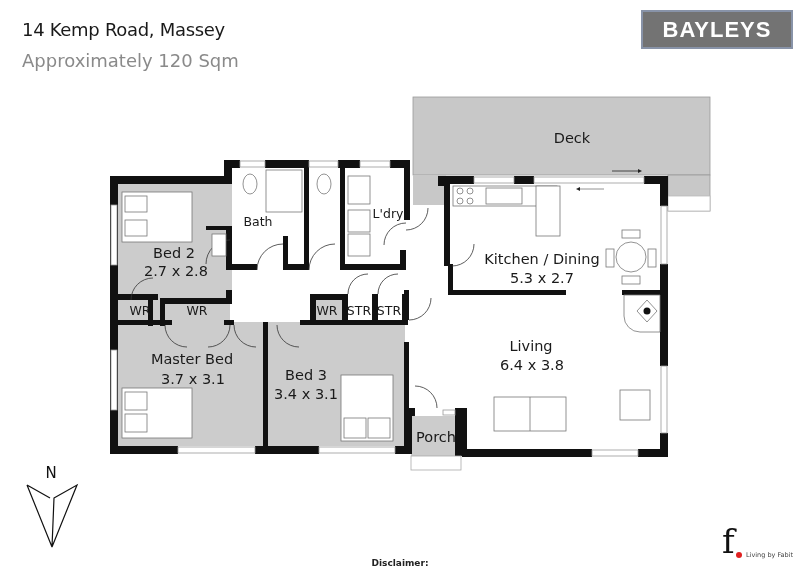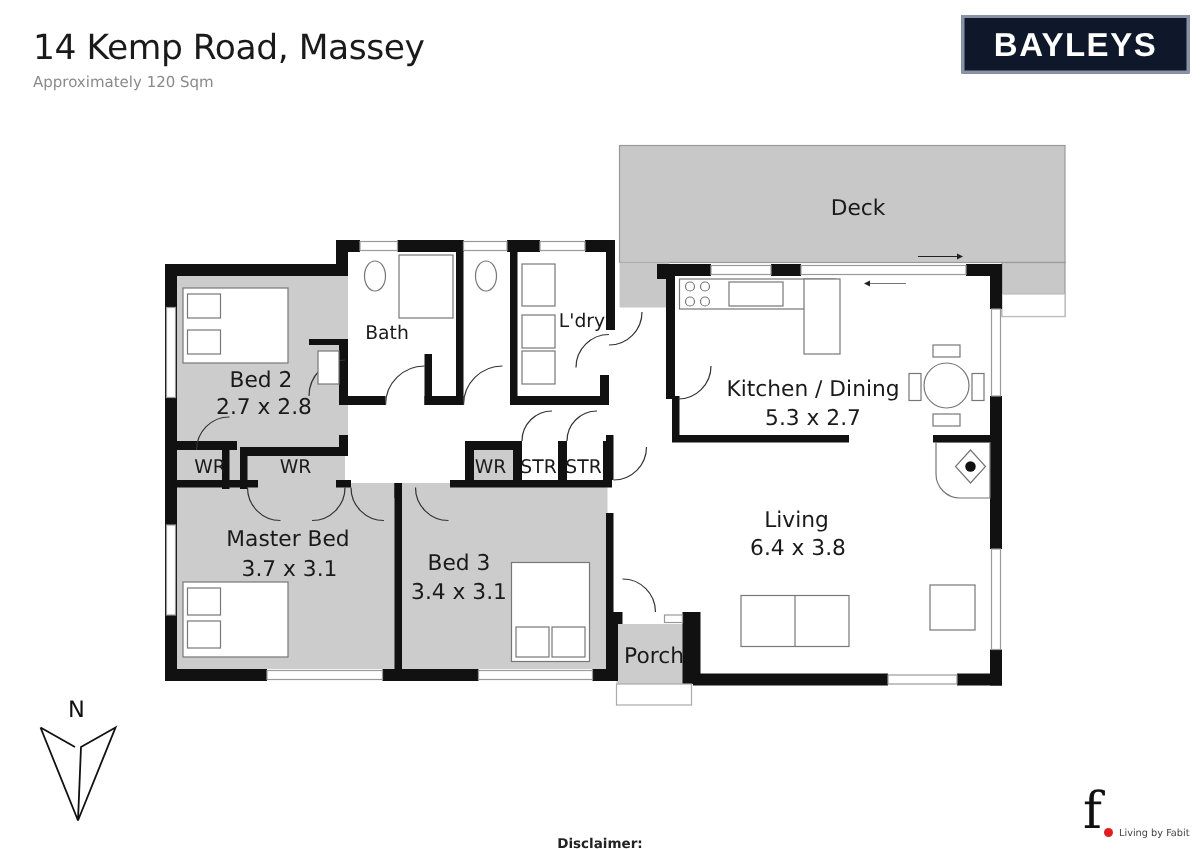--- a/index.html
+++ b/index.html
@@ -1,19 +1,19 @@
 <!DOCTYPE html>
 <html><head>
   <meta charset="utf-8">
   <style>
     html, body { margin: 0; padding: 0; background: #ffffff; }
     body { width: 800px; height: 566px; position: relative; overflow: hidden; font-family: "Liberation Sans", sans-serif; color: #1a1a1a; }
-    .title { position: absolute; left: 22px; top: 19px; font-size: 23px; color: #1a1a1a; font-family: "DejaVu Sans", sans-serif; letter-spacing: -0.3px; }
-    .subtitle { position: absolute; left: 22px; top: 50px; font-size: 10px; color: #8a8a8a; font-family: "DejaVu Sans", sans-serif; }
-    .logo { position: absolute; left: 641px; top: 10px; width: 152px; height: 39px; background: #0f172a; border: 2px solid #8893a8; box-sizing: border-box; display: flex; align-items: center; justify-content: center; }
+    .title { position: absolute; left: 22px; top: 19px; font-size: 18px; color: #1a1a1a; font-family: "DejaVu Sans", sans-serif; letter-spacing: -0.3px; }
+    .subtitle { position: absolute; left: 22px; top: 50px; font-size: 18px; color: #8a8a8a; font-family: "DejaVu Sans", sans-serif; }
+    .logo { position: absolute; left: 641px; top: 10px; width: 152px; height: 39px; background: #737373; border: 2px solid #8893a8; box-sizing: border-box; display: flex; align-items: center; justify-content: center; }
     .logo span { color: #ffffff; font-weight: bold; font-size: 22px; letter-spacing: 1px; font-family: "Liberation Sans", sans-serif; }
     .plan { position: absolute; left: 0; top: 0; }
     .room-label { font-family: "DejaVu Sans", sans-serif; font-size: 14.5px; fill: #1a1a1a; text-anchor: middle; }
     .small-label { font-family: "DejaVu Sans", sans-serif; font-size: 12.5px; fill: #1a1a1a; text-anchor: middle; }
     .disclaimer { position: absolute; left: 150px; top: 514px; width: 500px; text-align: center; }
     .disclaimer .dh { font-weight: bold; font-size: 9px; color: #222; font-family: "DejaVu Sans", sans-serif; margin-top: 44px; }
     .disclaimer .dl { font-size: 6px; color: #a0a0a0; line-height: 9px; font-family: "DejaVu Sans", sans-serif; }
     .fabit { position: absolute; left: 722px; top: 524px; }
     .fabit .f { position: absolute; left: 0; top: 0; font-family: "DejaVu Serif", serif; font-size: 34px; color: #111; line-height: 34px; }
     .fabit .dot { position: absolute; left: 14px; top: 28px; width: 6px; height: 6px; border-radius: 50%; background: #e02020; }

